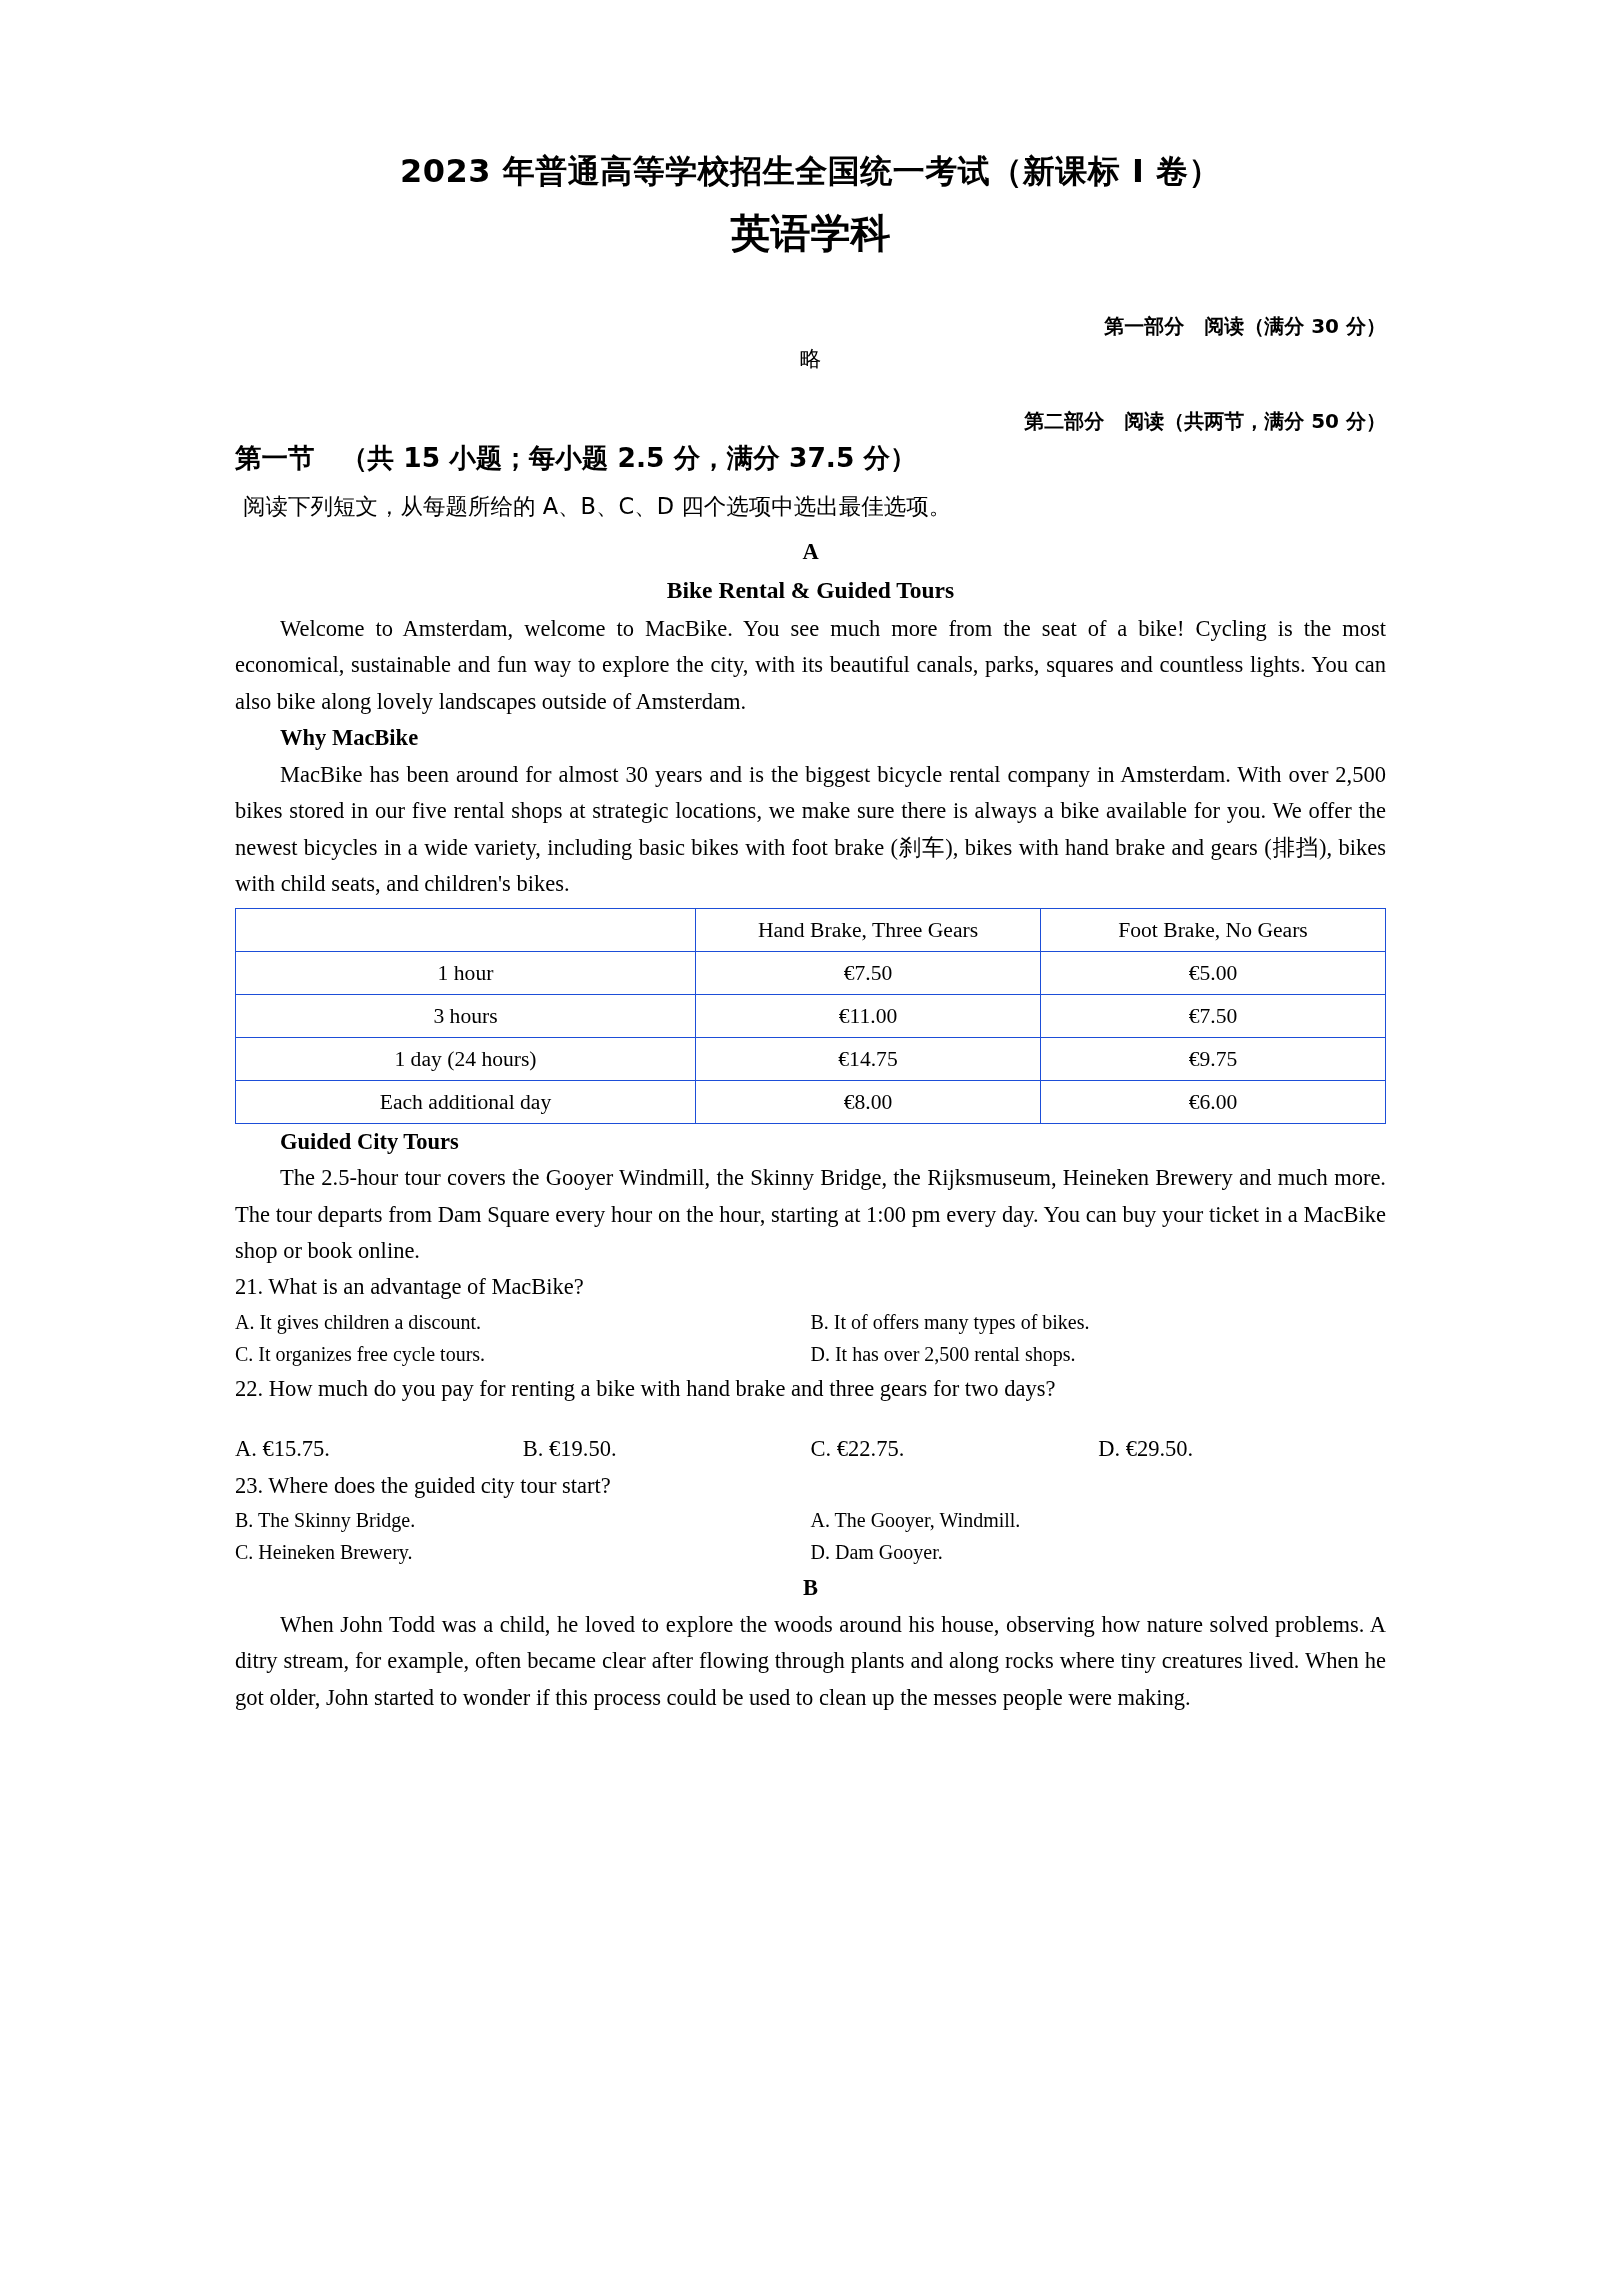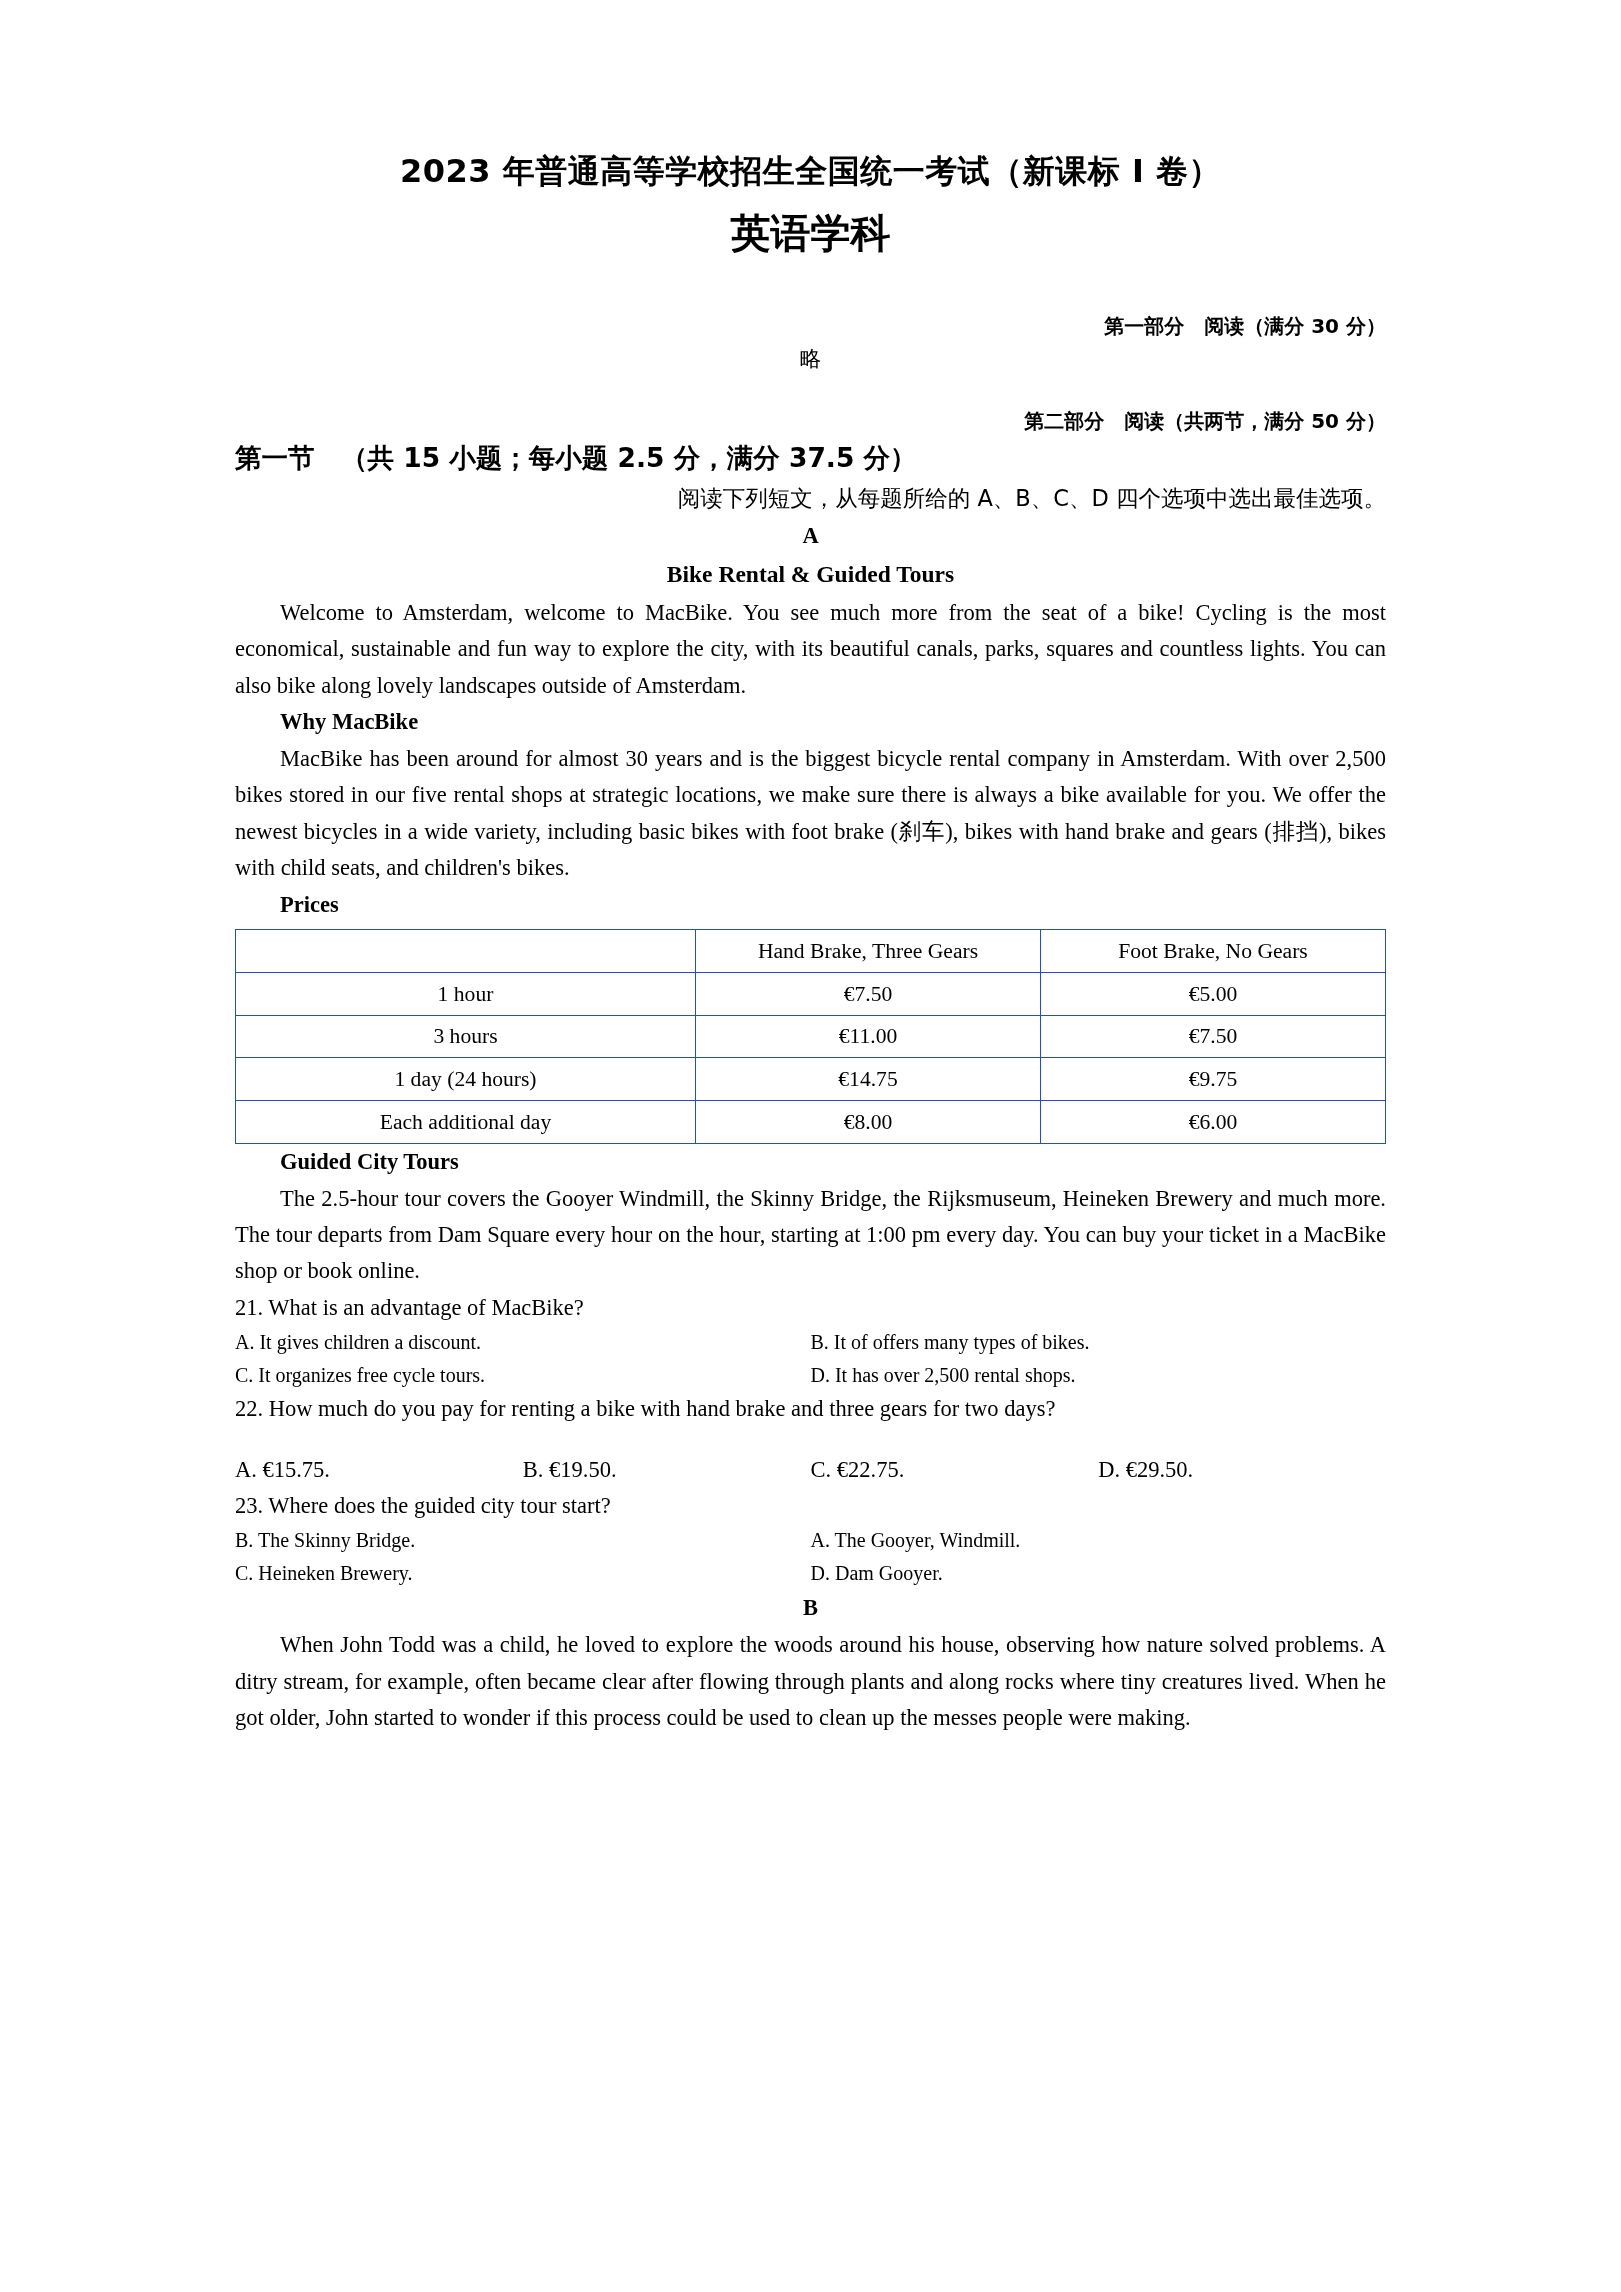--- a/index.html
+++ b/index.html
@@ -60,23 +60,22 @@
   }
   .sub-head {
     font-size: 26.5px;
     font-weight: bold;
     margin: 0;
     line-height: 1.6;
     text-align: left;
   }
   .instruction {
     font-size: 22.5px;
-    margin: 0;
+    margin: 8px;
     line-height: 1.65;
-    text-align: right;
   }
   .passage-letter {
     text-align: center;
     font-size: 22.5px;
     font-weight: bold;
     margin: 0;
     line-height: 1.7;
   }
   .passage-title {
     text-align: center;
@@ -158,21 +157,20 @@
   <p class="instruction zh">阅读下列短文，从每题所给的 A、B、C、D 四个选项中选出最佳选项。</p>
 
   <p class="passage-letter">A</p>
   <p class="passage-title">Bike Rental &amp; Guided Tours</p>
 
   <p class="body-text indent">Welcome to Amsterdam, welcome to MacBike. You see much more from the seat of a bike! Cycling is the most economical, sustainable and fun way to explore the city, with its beautiful canals, parks, squares and countless lights. You can also bike along lovely landscapes outside of Amsterdam.</p>
 
   <p class="bold-head">Why MacBike</p>
   <p class="body-text indent">MacBike has been around for almost 30 years and is the biggest bicycle rental company in Amsterdam. With over 2,500 bikes stored in our five rental shops at strategic locations, we make sure there is always a bike available for you. We offer the newest bicycles in a wide variety, including basic bikes with foot brake (刹车), bikes with hand brake and gears (排挡), bikes with child seats, and children's bikes.</p>
 
-  <p class="bold-head">Prices</p>
 
   <table class="prices">
     <tbody>
       <tr>
         <td class="col1"></td>
         <td class="col2">Hand Brake, Three Gears</td>
         <td class="col3">Foot Brake, No Gears</td>
       </tr>
       <tr>
         <td class="col1">1 hour</td>

